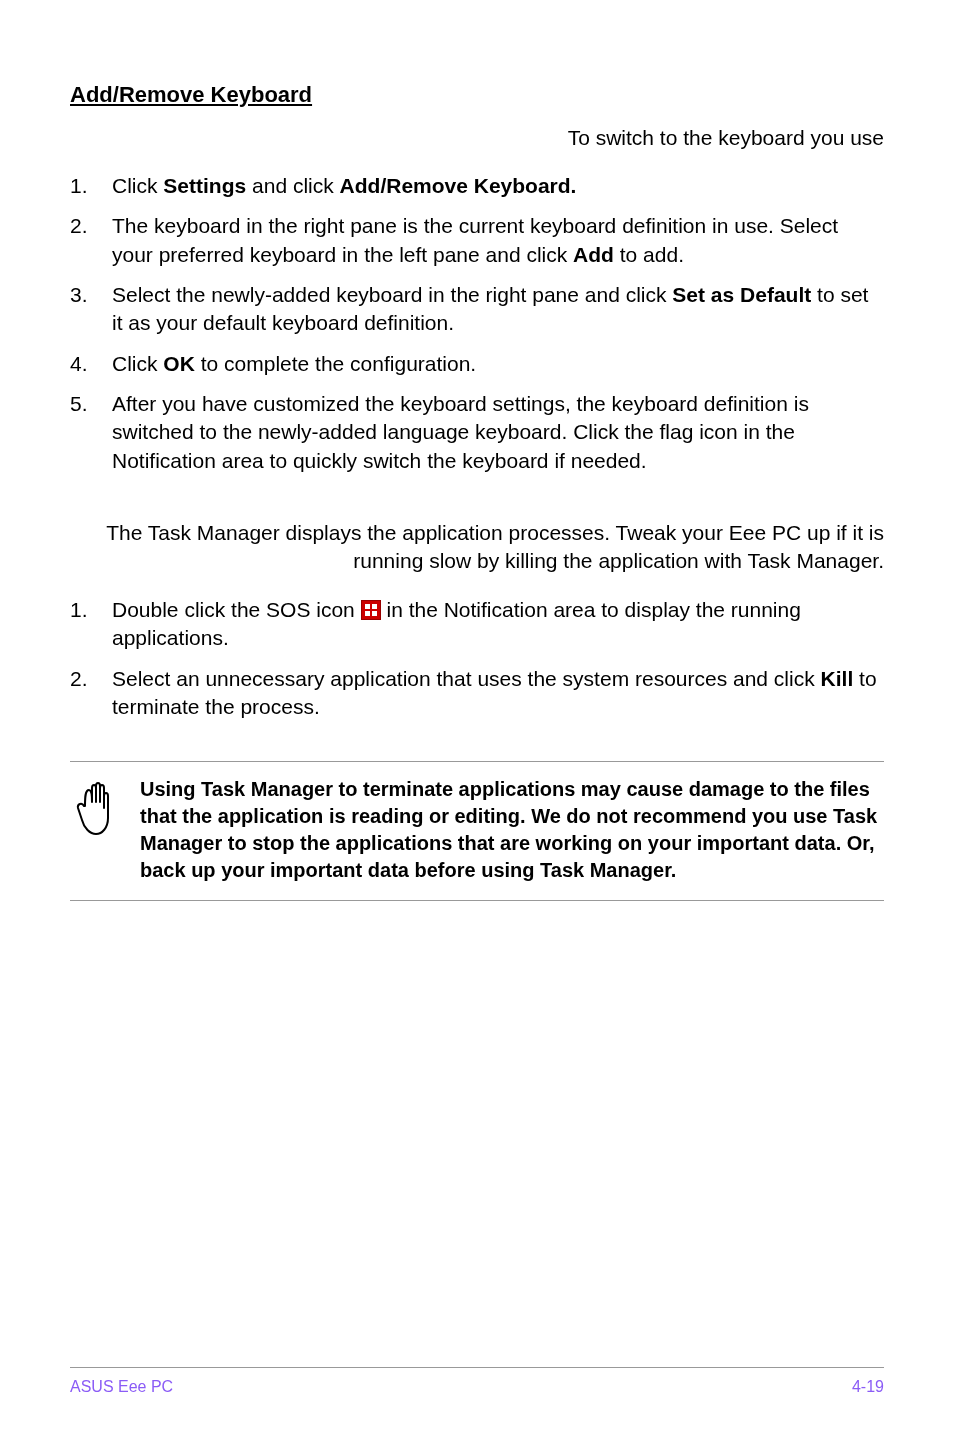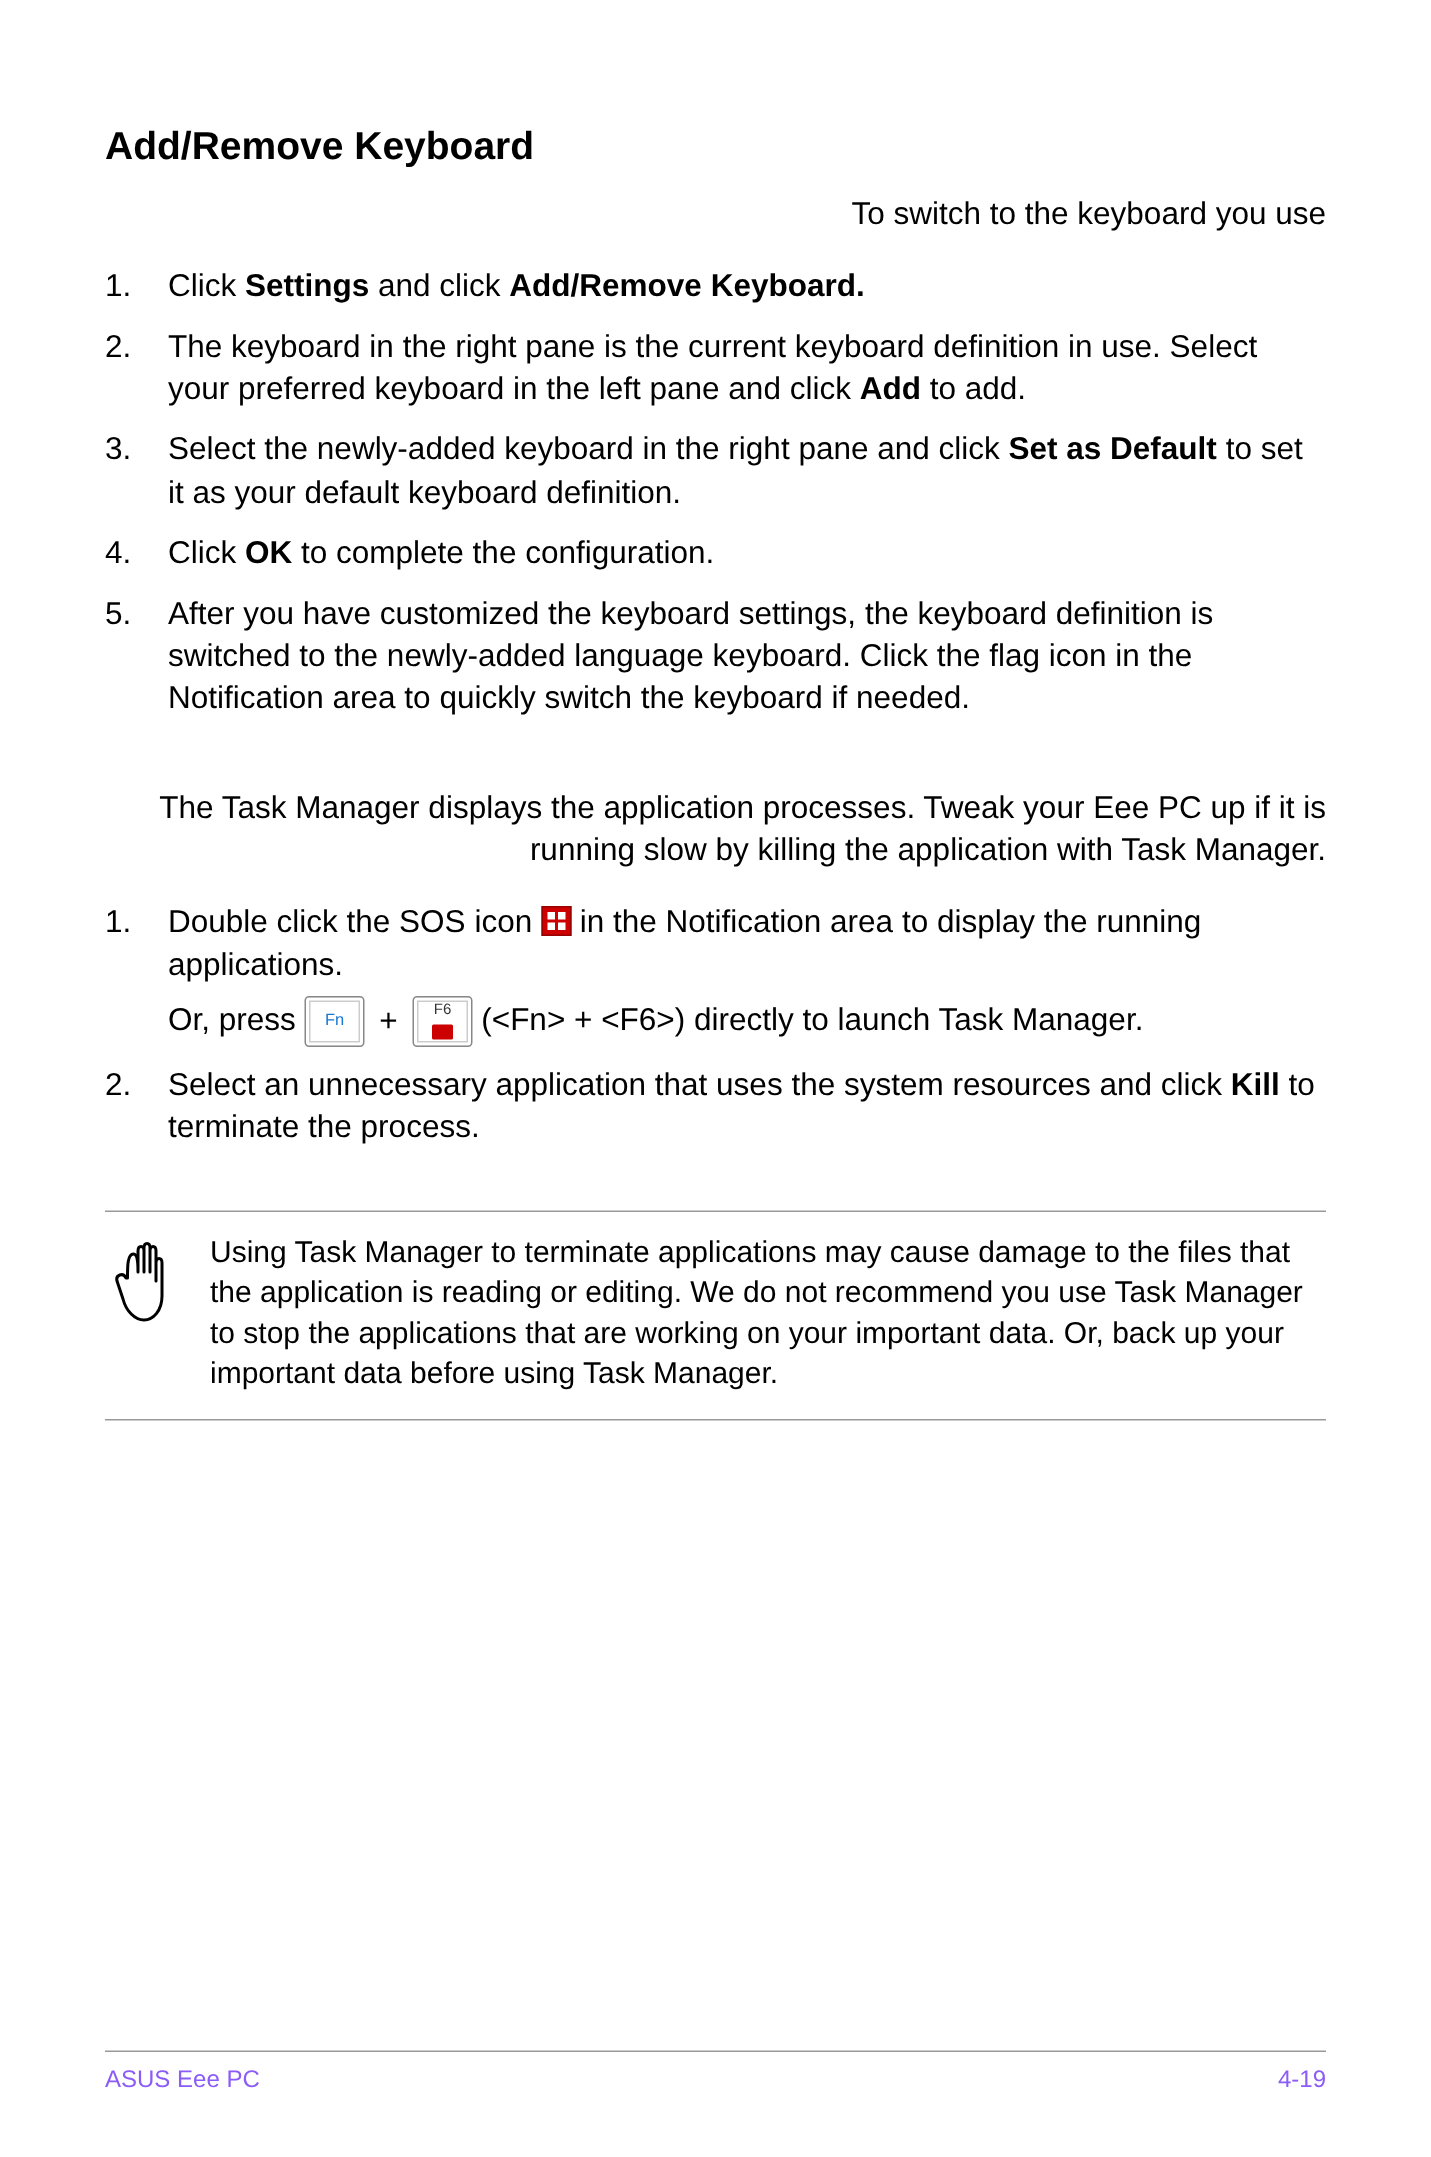--- a/index.html
+++ b/index.html
@@ -12,23 +12,24 @@
     background: #fff;
     color: #000;
     width: 954px;
     height: 1438px;
     padding: 80px 70px 40px 70px;
     position: relative;
     font-size: 21px;
     line-height: 1.35;
   }
   h2 {
-    font-size: 26px;
+    font-size: 22px;
     font-weight: 700;
     margin-bottom: 14px;
+    text-decoration: underline;
   }
   .intro {
     margin-bottom: 20px;
     text-align: right;
   }
   ol {
     list-style: none;
     padding-left: 0;
     margin-bottom: 40px;
   }
@@ -112,20 +113,21 @@
     vertical-align: middle;
   }
   .note-block {
     display: flex;
     border-top: 1px solid #999;
     border-bottom: 1px solid #999;
     padding: 14px 0 16px 0;
     margin-top: 20px;
     gap: 20px;
     align-items: flex-start;
+    font-weight: bold;
   }
   .hand-icon {
     width: 50px;
     flex: 0 0 50px;
     margin-top: 2px;
   }
   .note-text {
     flex: 1;
     font-size: 20px;
     line-height: 1.35;
@@ -186,27 +188,20 @@
 <div class="section2">
   <p class="intro">The Task Manager displays the application processes. Tweak your Eee PC up if it is running slow by killing the application with Task Manager.</p>
 
   <ol>
     <li>
       <span class="num">1.</span>
       <span class="body">
         <span>Double click the SOS icon </span>
         <span class="inline-icon-sos"></span>
         <span> in the Notification area to display the running applications.</span>
-        <div class="orpress-line">
-          <span>Or, press </span>
-          <span class="key"><span class="key-fn-label">Fn</span></span>
-          <span class="plus">+</span>
-          <span class="key key-f6"><span class="top">F6</span><span class="bottom"></span></span>
-          <span> (&lt;Fn&gt; + &lt;F6&gt;) directly to launch Task Manager.</span>
-        </div>
       </span>
     </li>
     <li>
       <span class="num">2.</span>
       <span class="body">
         <span>Select an unnecessary application that uses the system resources and click </span><strong>Kill</strong><span> to terminate the process.</span>
       </span>
     </li>
   </ol>
 

